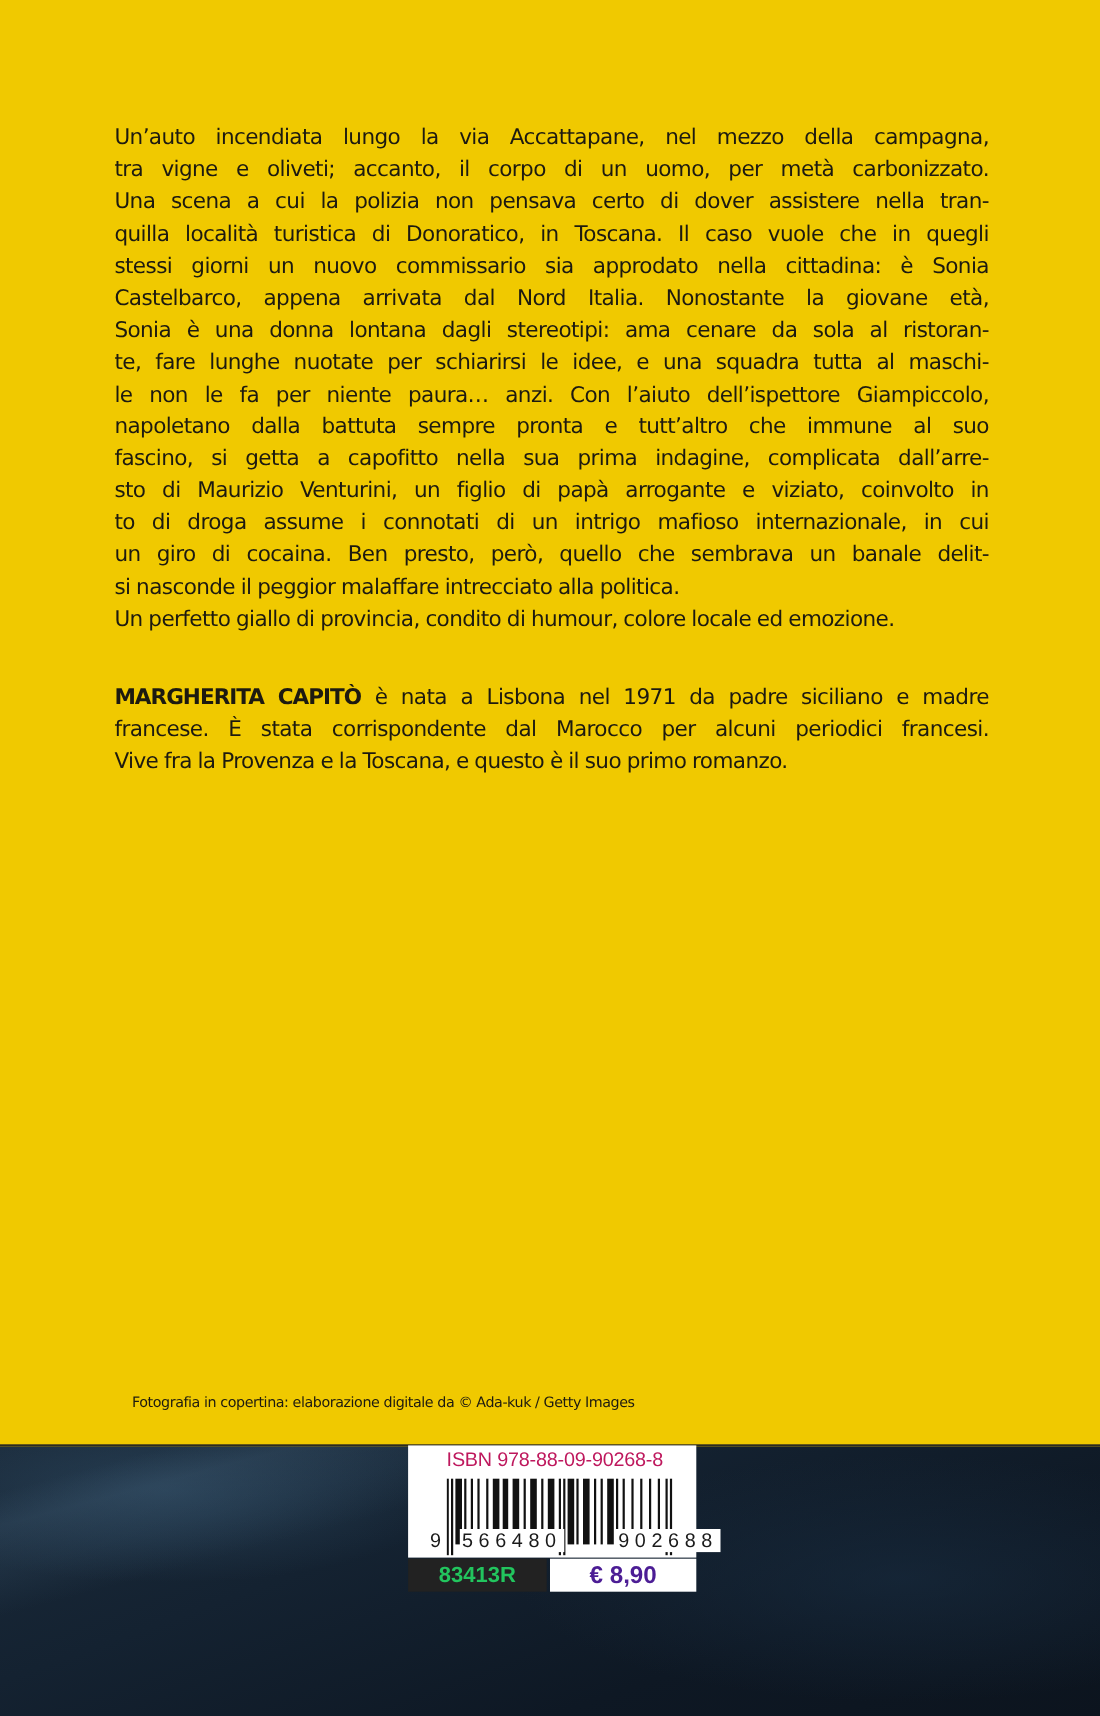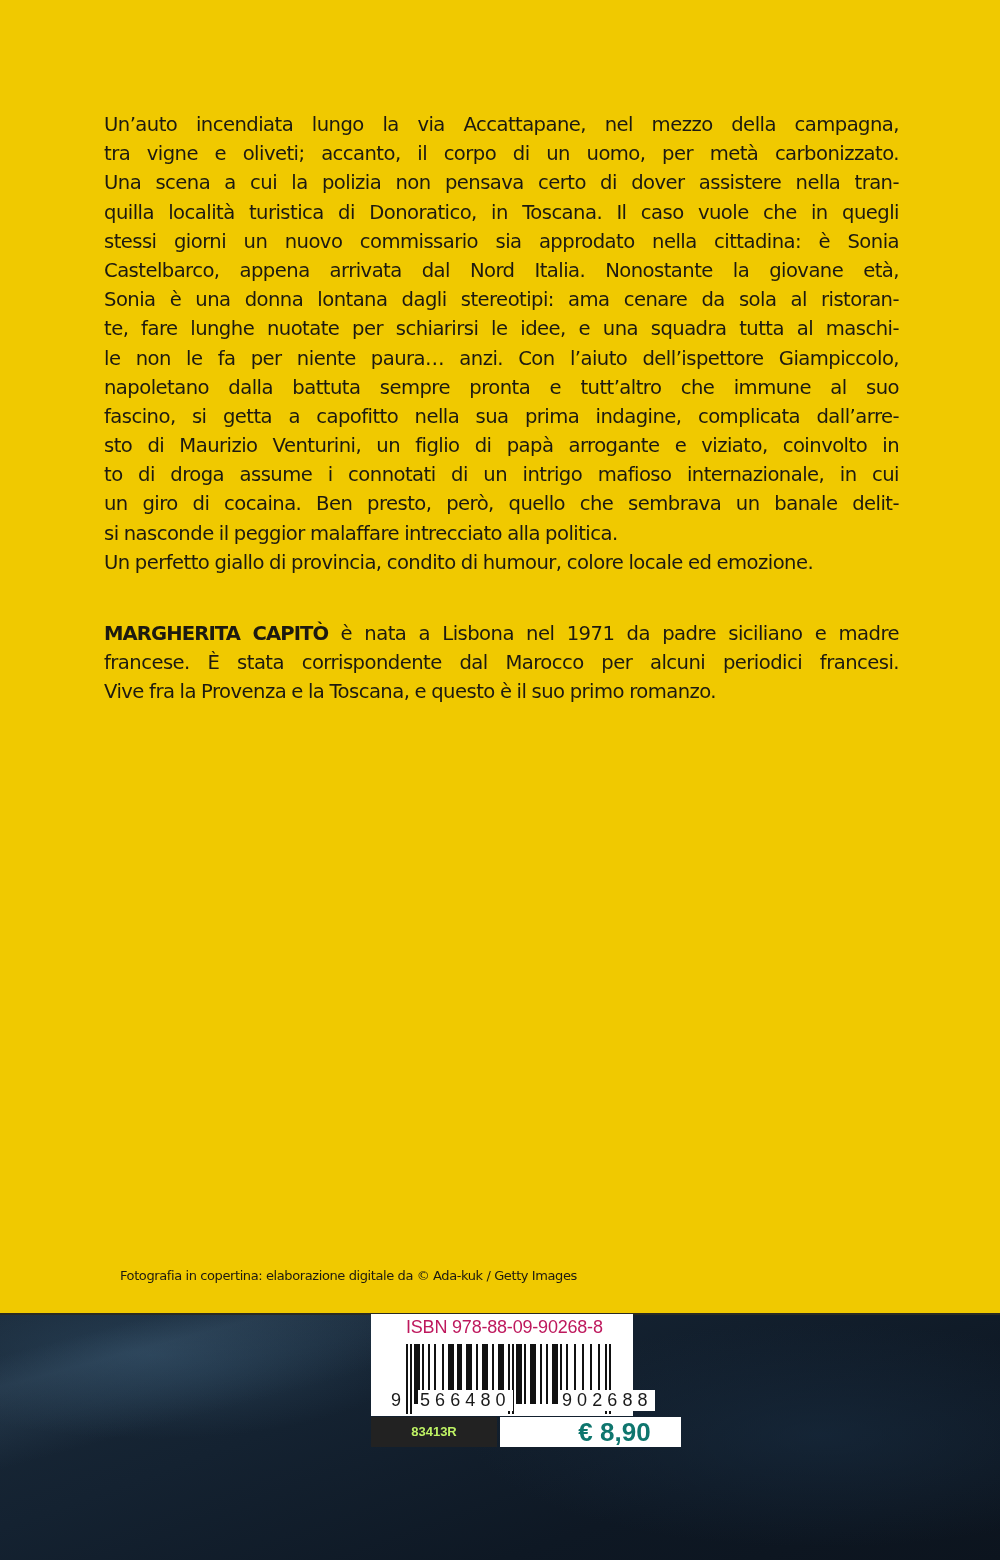--- a/index.html
+++ b/index.html
@@ -142,39 +142,38 @@
     position: absolute; left: 155px; top: 0;
     background: #fff; padding: 0 2px;
     letter-spacing: 5.1px;
     margin-left: 34px;
   }
   .code-cell {
     position: absolute;
     left: 0; top: 103px;
     width: 126px; height: 30px;
     background: #222222;
-    color: #bef264;
+    color: #22c55e;
     font-family: "Liberation Sans", sans-serif;
     font-weight: bold;
-    font-size: 13px;
+    font-size: 20px;
     line-height: 30px;
     text-align: center;
   }
   .price-cell {
     position: absolute;
     left: 129px; top: 103px;
     width: 133px; height: 30px;
     background: #ffffff;
-    color: #0f766e;
+    color: #4c1d95;
     font-family: "Liberation Sans", sans-serif;
     font-weight: bold;
-    font-size: 26px;
+    font-size: 22px;
     line-height: 30px;
     text-align: center;
-    padding-left: 48px;
   }
 </style>
 </head>
 <body>
 
 <div class="cover-yellow"></div>
 
 <div class="blurb">
   <span class="line">Un’auto incendiata lungo la via Accattapane, nel mezzo della campagna,</span>
   <span class="line">tra vigne e oliveti; accanto, il corpo di un uomo, per metà carbonizzato.</span>

